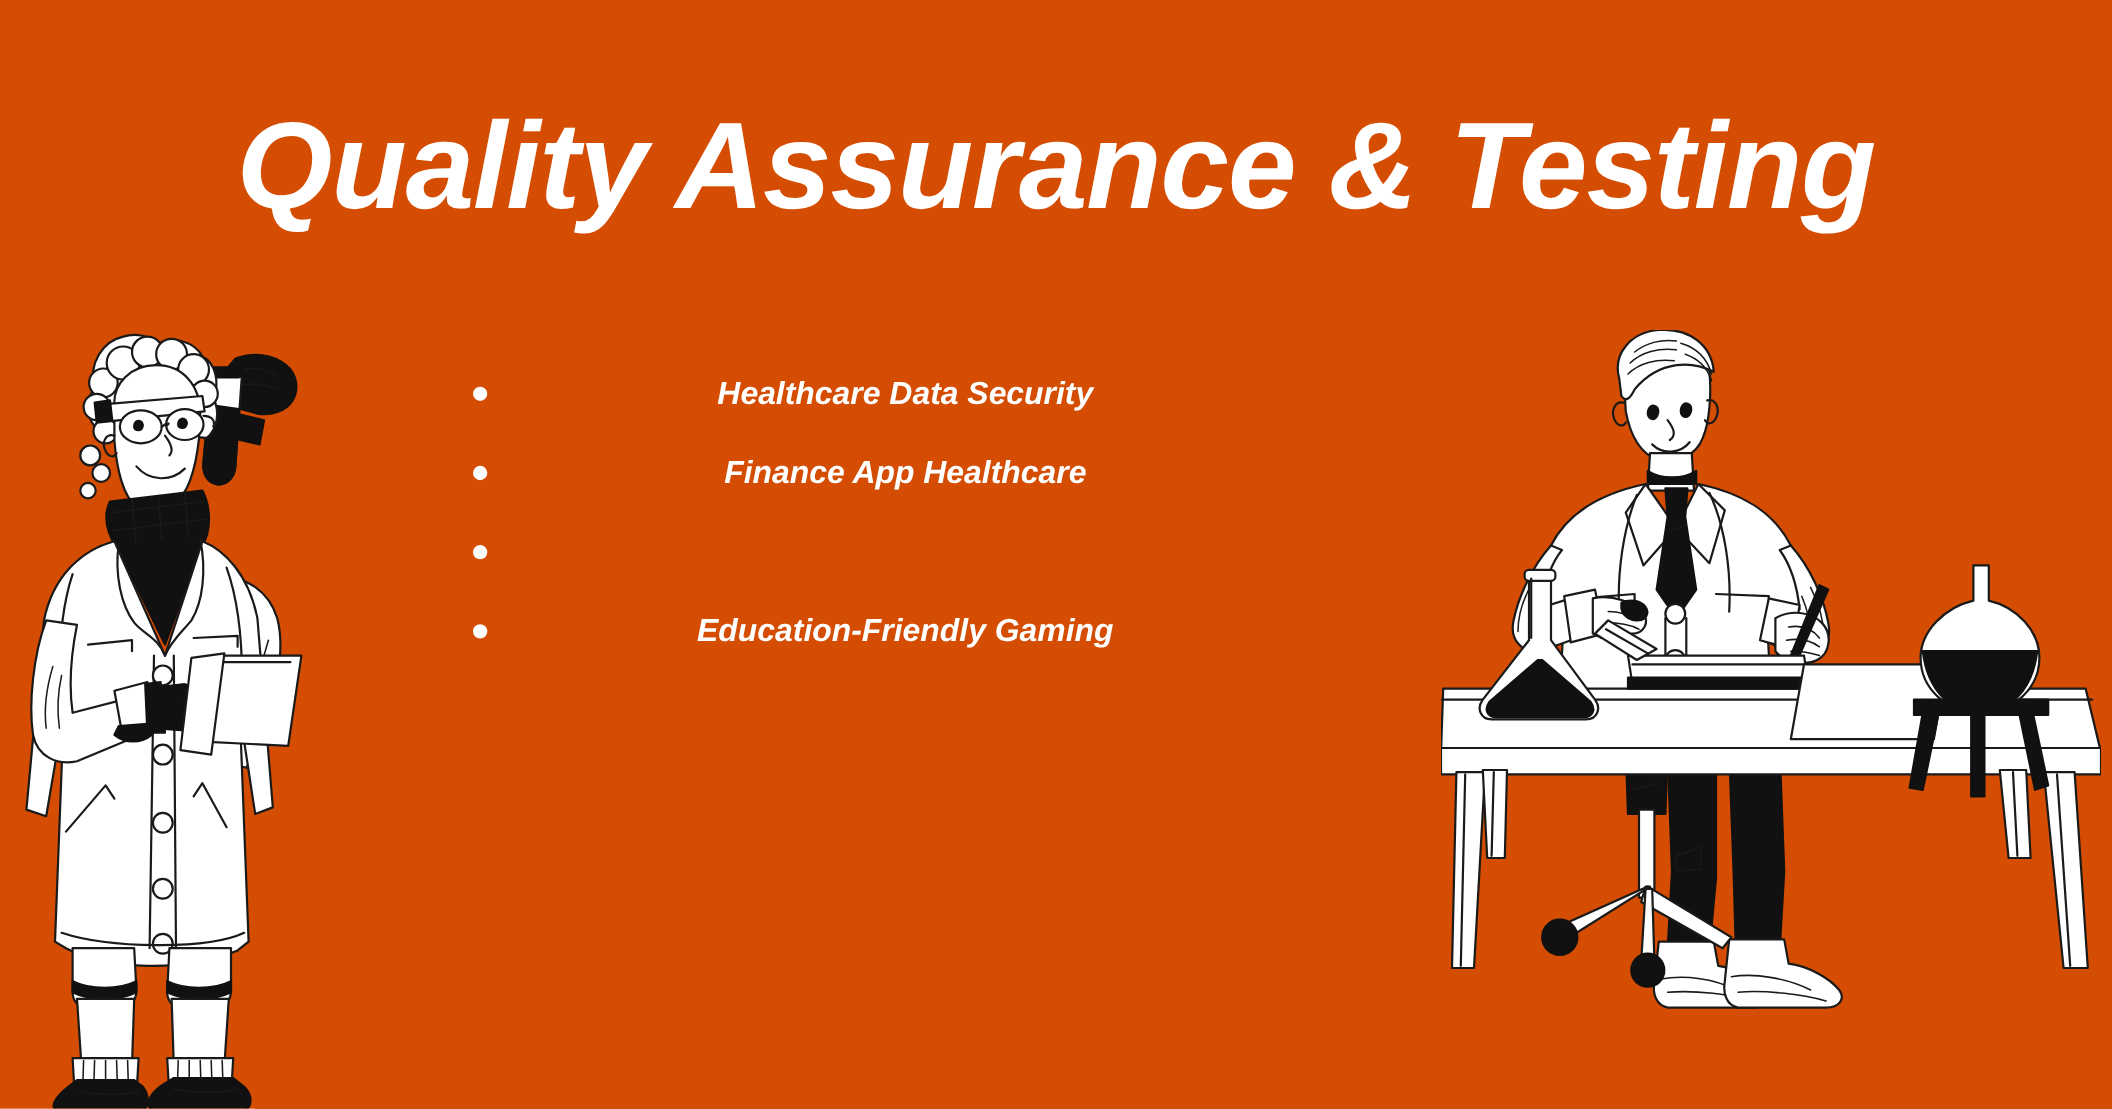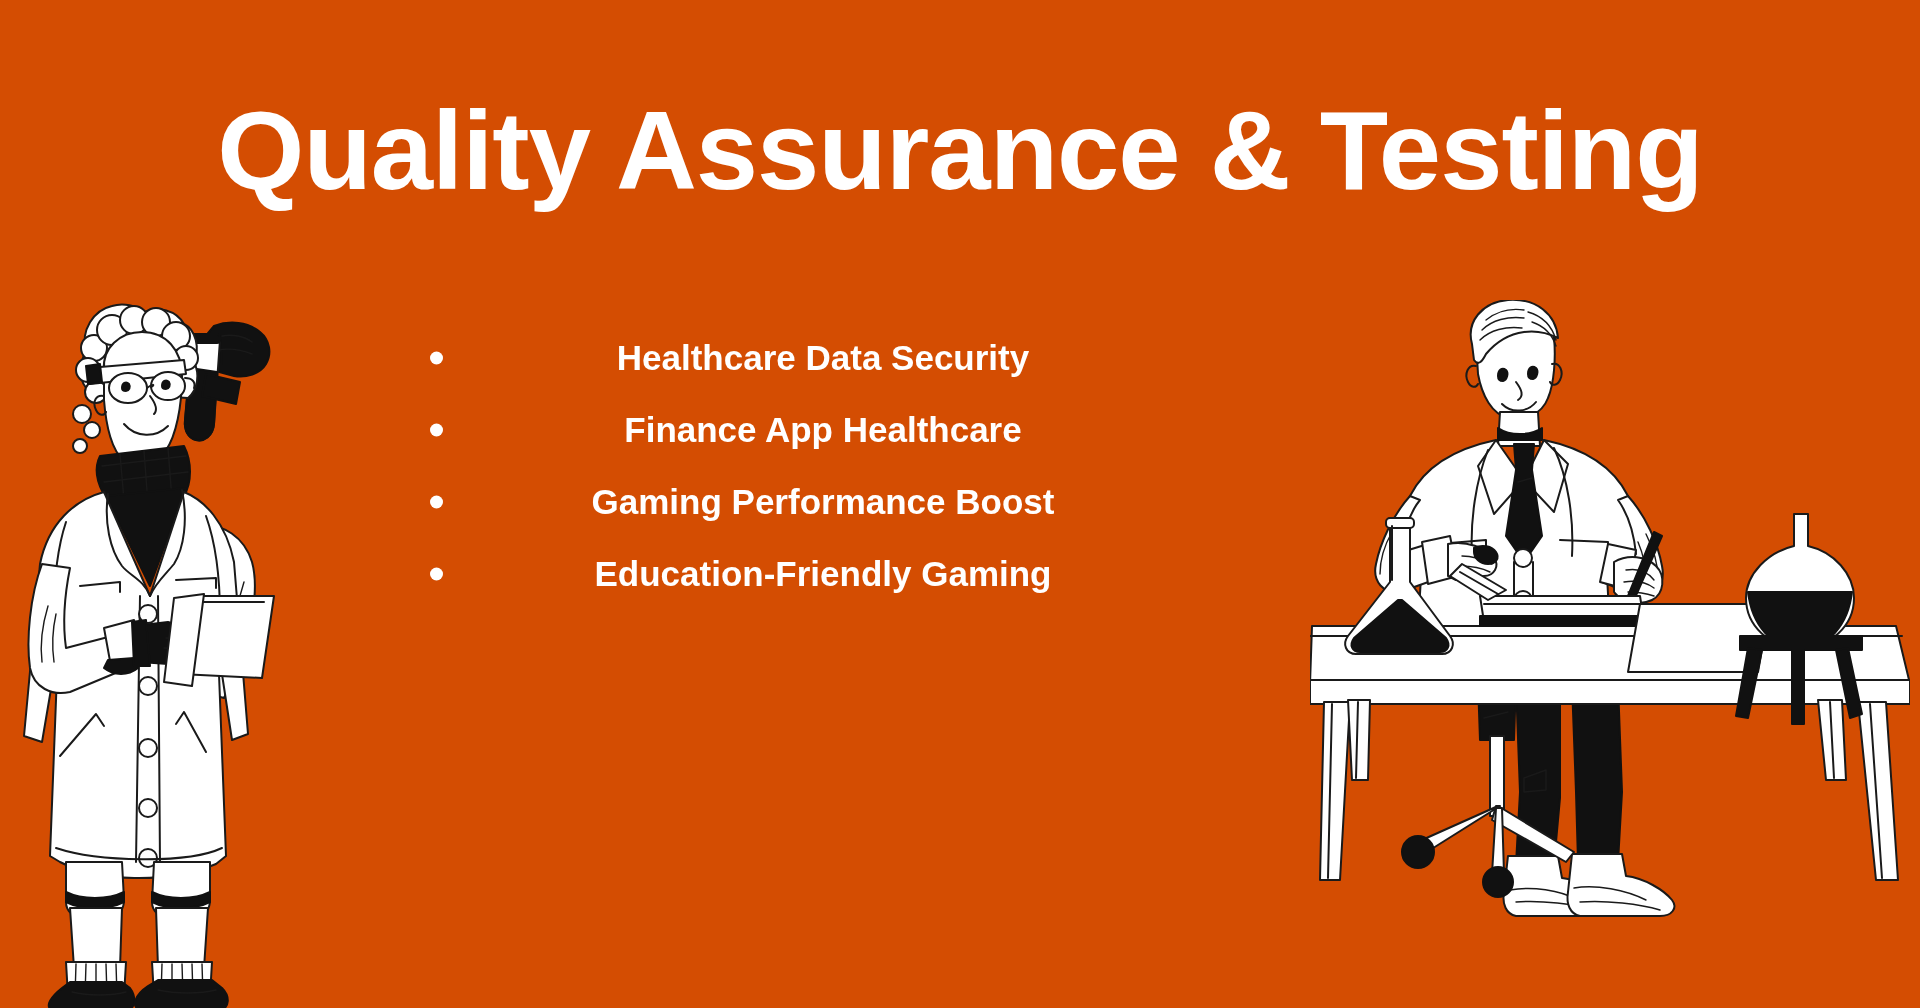--- a/index.html
+++ b/index.html
@@ -47,55 +47,54 @@
     left:0; top:50%;
     transform:translateY(-50%);
     width:13px; height:13px;
     border-radius:50%;
     background:#ffffff;
   }
   .bullet-text {
     width:100%;
     text-align:center;
     color:#ffffff;
-    font-size:35px;
+    font-size:29px;
     font-weight:bold;
     white-space:nowrap;
     padding-left:26px;
   }
 
   
   .illo { position:absolute; }
   #scientist-left  { left:8px;    top:296px;  width:310px;  height:712px; }
   #scientist-right { left:1310px; top:300px;  width:600px;  height:708px; }
   .illo svg { display:block; width:100%; height:100%; }
   .st-w { fill:#ffffff; stroke:#1a1a1a; stroke-width:2; stroke-linejoin:round; stroke-linecap:round; }
   .st-k { fill:#111111; stroke:#111111; stroke-width:2; stroke-linejoin:round; stroke-linecap:round; }
   .st-l { fill:none;    stroke:#1a1a1a; stroke-width:2; stroke-linecap:round; stroke-linejoin:round; }
   .st-t { fill:none;    stroke:#1a1a1a; stroke-width:1.4; stroke-linecap:round; stroke-linejoin:round; }
 </style>
 </head>
 <body>
 
-<div id="slide" style="background: rgb(212, 77, 2);">
+<div id="slide" style="background: rgb(212, 77, 2); font-style: italic;">
 
   <h1 id="page-title">Quality Assurance &amp; Testing</h1>
 
   <ul id="bullet-list">
     <li class="bullet-row">
       <span class="bullet-dot"></span>
       <span class="bullet-text">Healthcare Data Security</span>
     </li>
     <li class="bullet-row">
       <span class="bullet-dot"></span>
       <span class="bullet-text">Finance App Healthcare</span>
     </li>
     <li class="bullet-row">
       <span class="bullet-dot"></span>
-      <span class="bullet-text">Gaming Performance Boost</span>
     </li>
     <li class="bullet-row">
       <span class="bullet-dot"></span>
       <span class="bullet-text">Education-Friendly Gaming</span>
     </li>
   </ul>
 
   <div class="illo" id="scientist-left">
     <svg viewBox="0 0 310 712" xmlns="http://www.w3.org/2000/svg">
 

